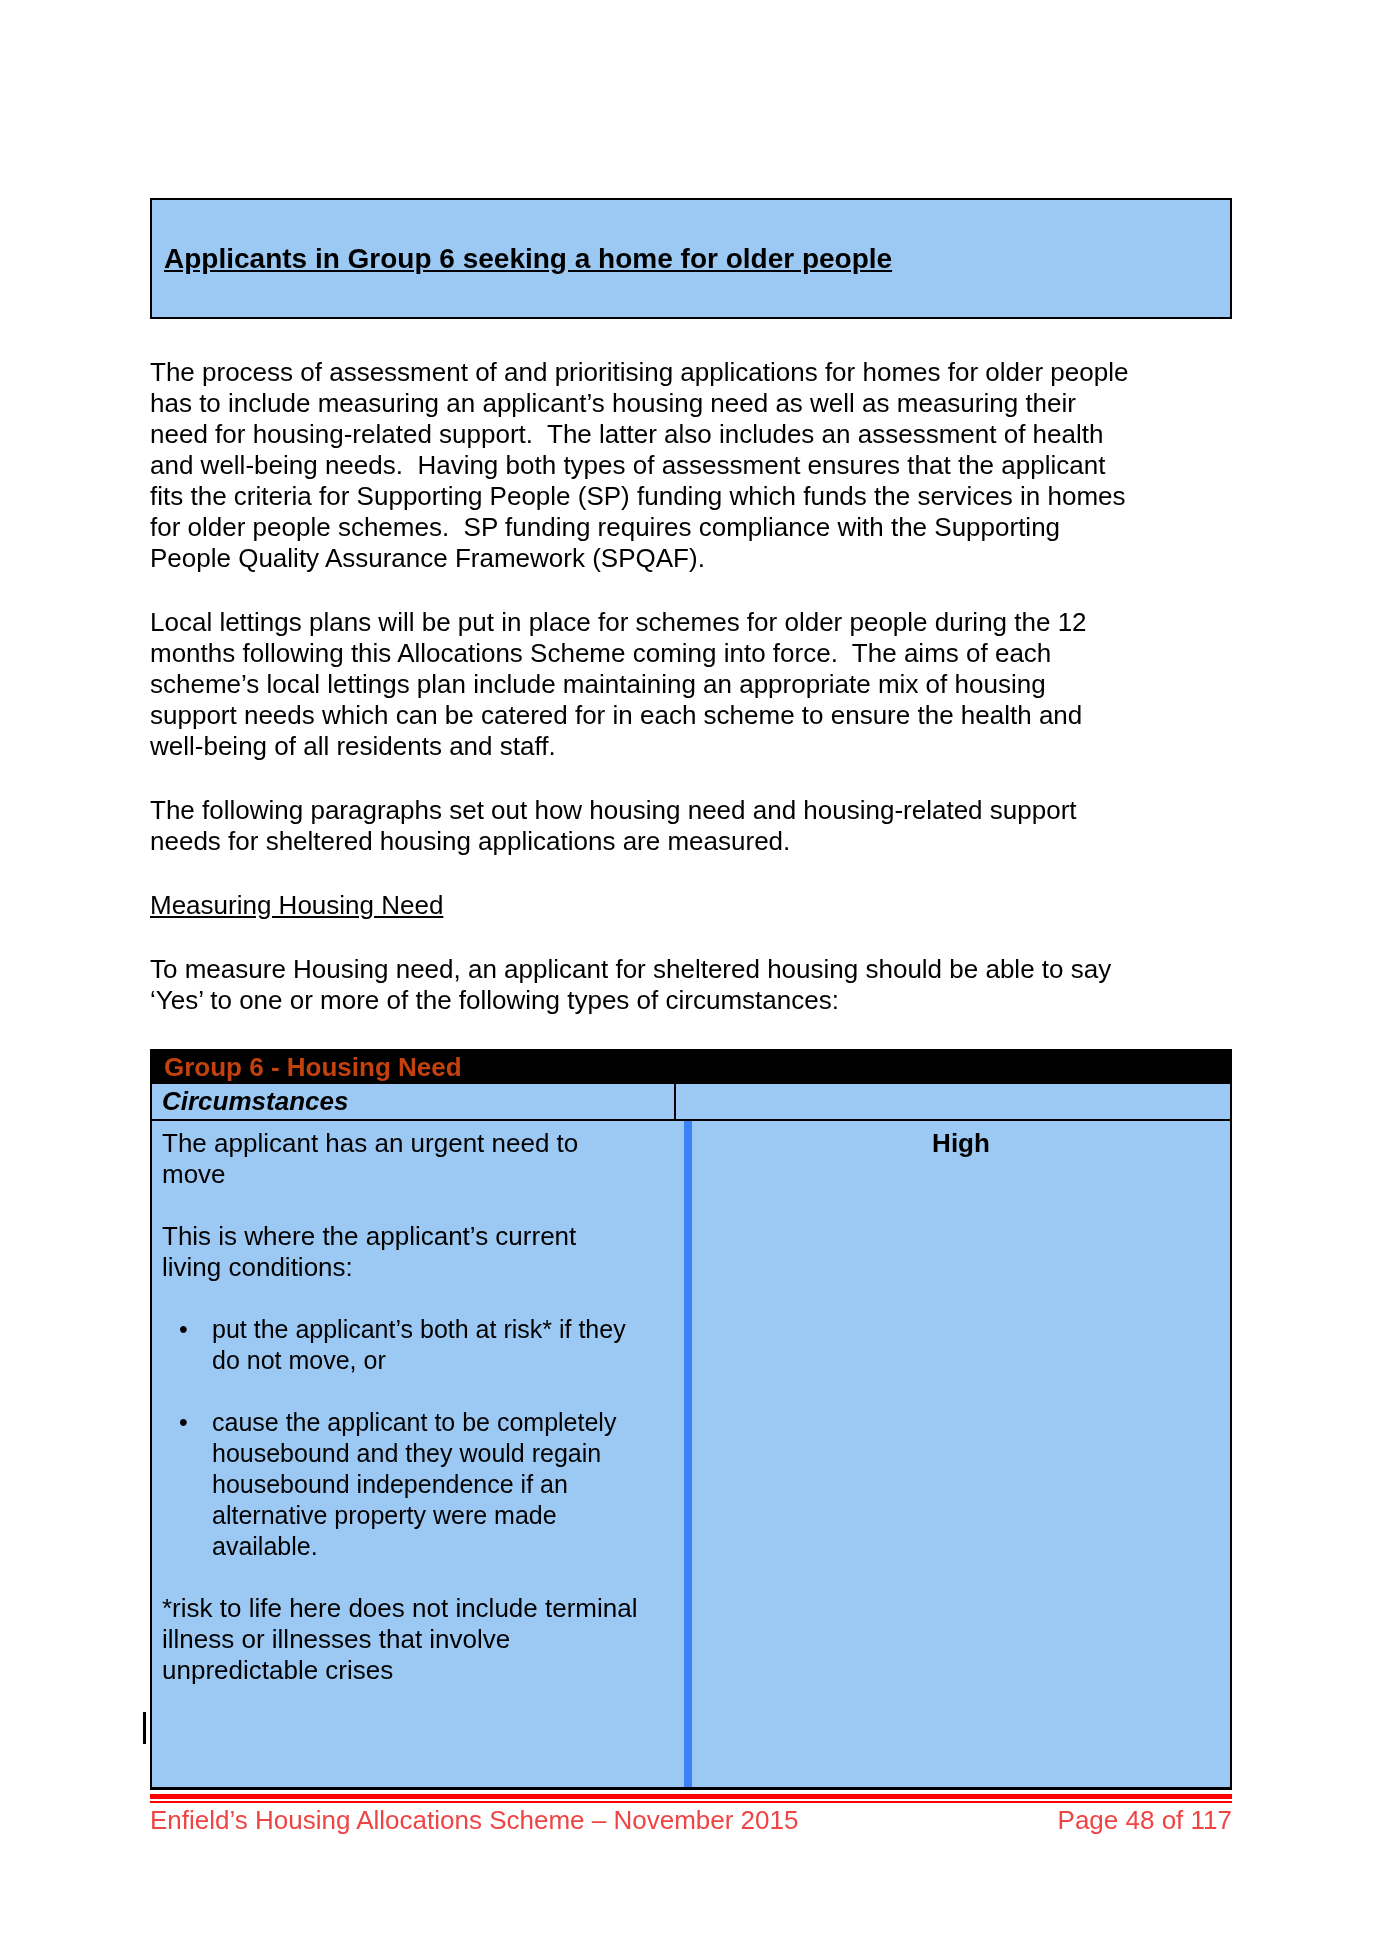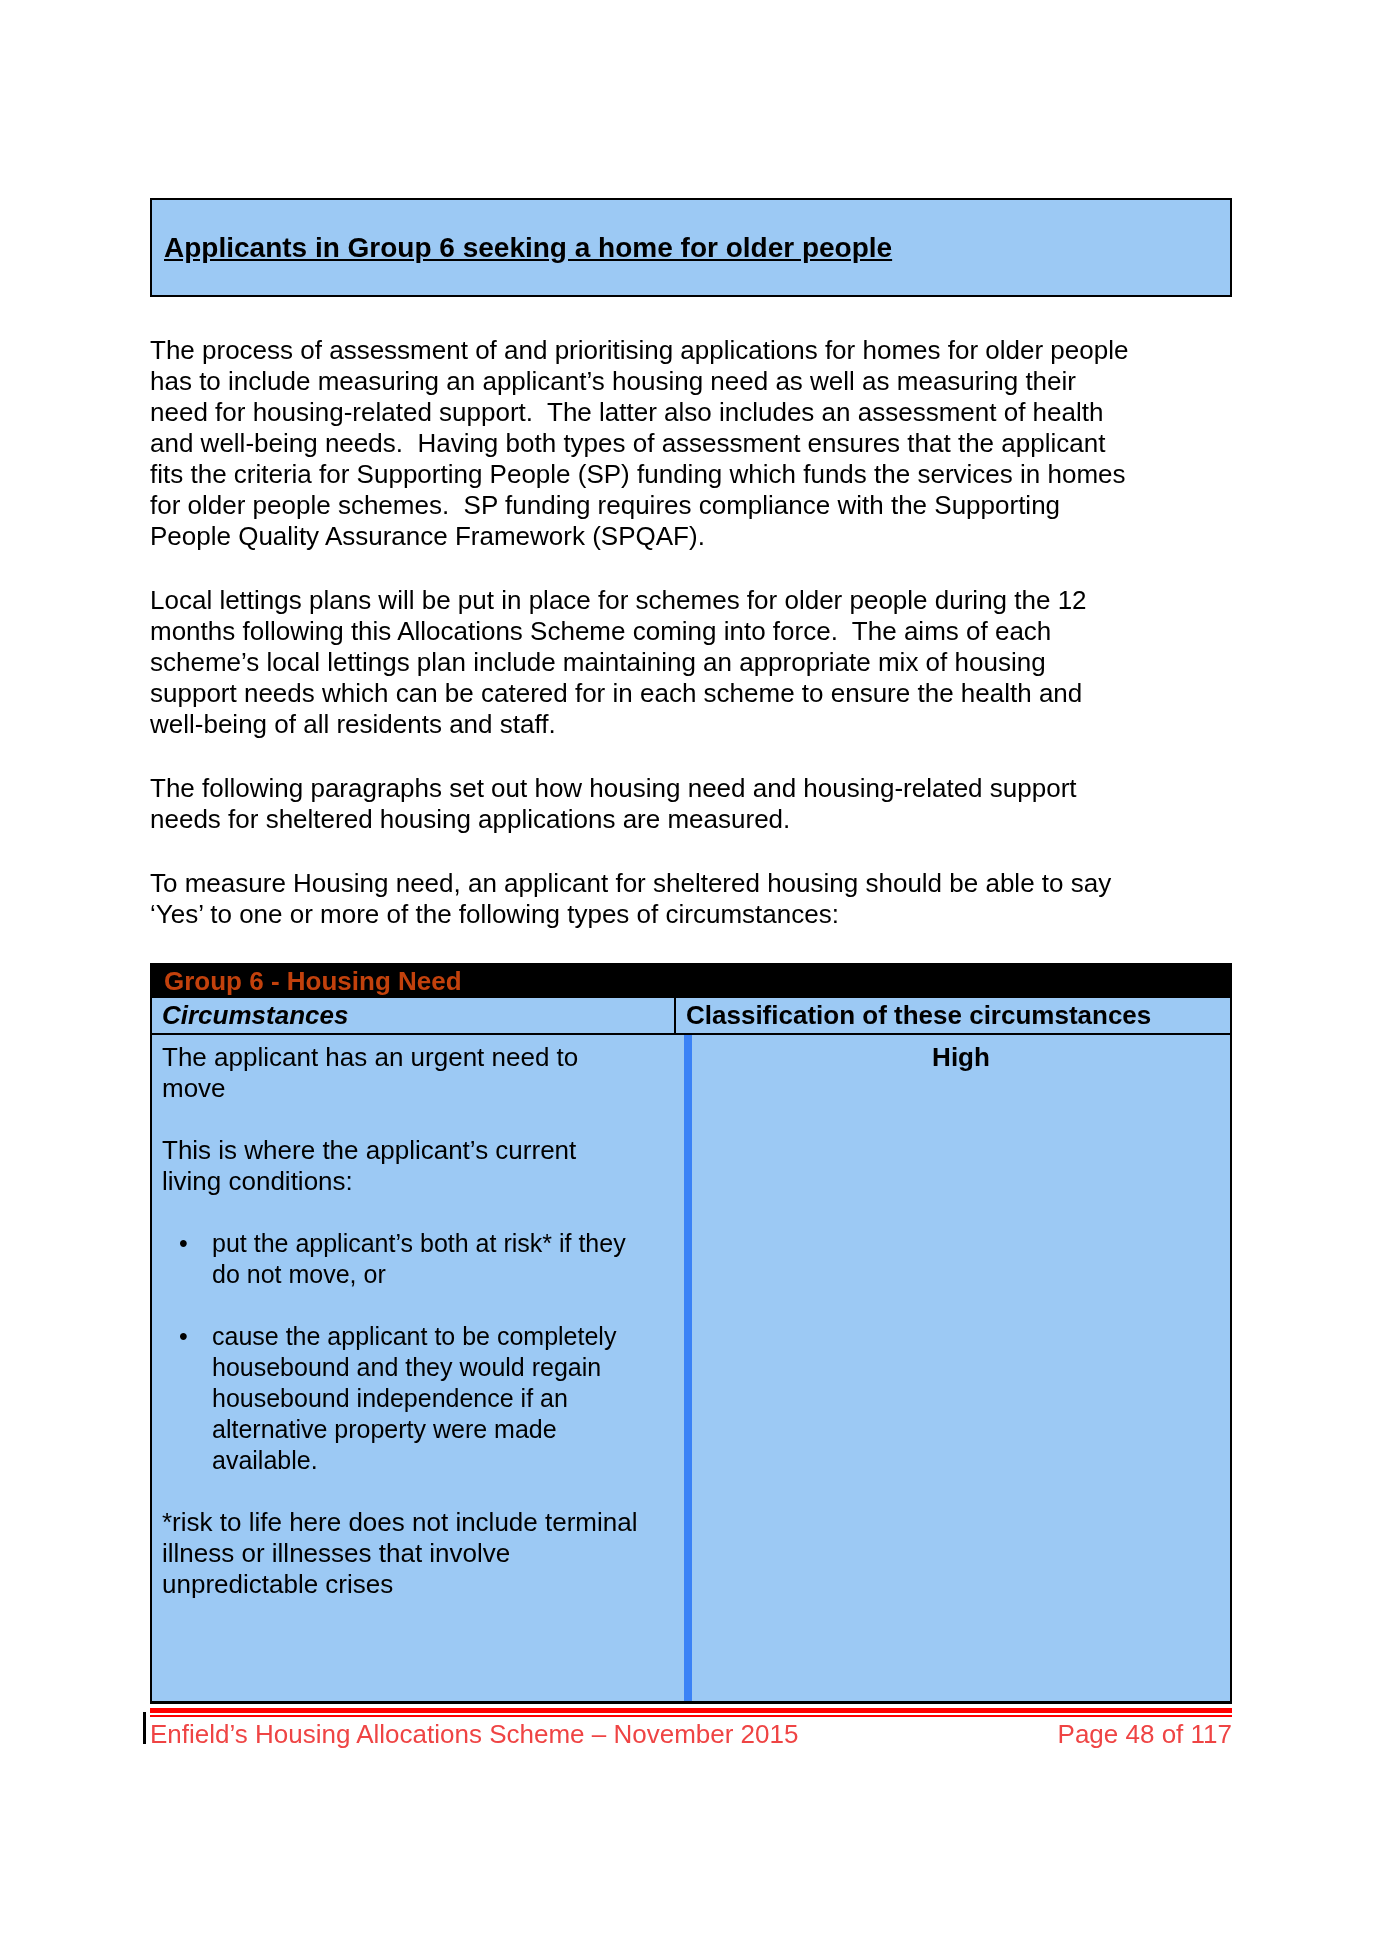--- a/index.html
+++ b/index.html
@@ -2,21 +2,21 @@
 <html><head>
 <meta charset="utf-8">
 <style>
   html,body{margin:0;padding:0;}
   body{
     width:1378px;height:1949px;background:#ffffff;color:#000;
     font-family:"Liberation Sans", sans-serif;position:relative;overflow:hidden;
   }
   .content{position:absolute;left:150px;top:0;width:1082px;}
   .header-box{
-    box-sizing:border-box;margin-top:198px;height:99px;background:#9CC9F4;
+    box-sizing:border-box;margin-top:198px;height:121px;background:#9CC9F4;
     border:2px solid #000;display:flex;align-items:center;padding-left:12px;
     margin-bottom:38px;
   }
   .header-box .title{font-weight:bold;font-size:28px;text-decoration:underline;}
   .para{font-size:26px;line-height:31px;margin:0 0 33px 0;}
   .line{white-space:pre;}
   .subheading{
     font-size:26px;line-height:31px;margin:0 0 33px 0;
     text-decoration:underline;display:inline-block;
   }
@@ -86,31 +86,33 @@
       <div class="line">scheme’s local lettings plan include maintaining an appropriate mix of housing</div>
       <div class="line">support needs which can be catered for in each scheme to ensure the health and</div>
       <div class="line">well-being of all residents and staff.</div>
     </div>
 
   <div class="para">
       <div class="line">The following paragraphs set out how housing need and housing-related support</div>
       <div class="line">needs for sheltered housing applications are measured.</div>
     </div>
 
+  <div class="subheading-wrap">
+    <span class="subheading">Measuring Housing Need</span>
+  </div>
 
   <div class="para">
       <div class="line">To measure Housing need, an applicant for sheltered housing should be able to say</div>
       <div class="line">‘Yes’ to one or more of the following types of circumstances:</div>
     </div>
 
   <div class="g6-table">
     <div class="t-title">Group 6 - Housing Need</div>
     <div class="t-head">
       <div class="th col-left">Circumstances</div>
-      <div class="th col-right">Classification of these circumstances</div>
     </div>
     <div class="t-body">
       <div class="cell-left">
           <div class="block para">
             <div class="line">The applicant has an urgent need to</div>
             <div class="line">move</div>
           </div>
           <div class="block para">
             <div class="line">This is where the applicant’s current</div>
             <div class="line">living conditions:</div>

